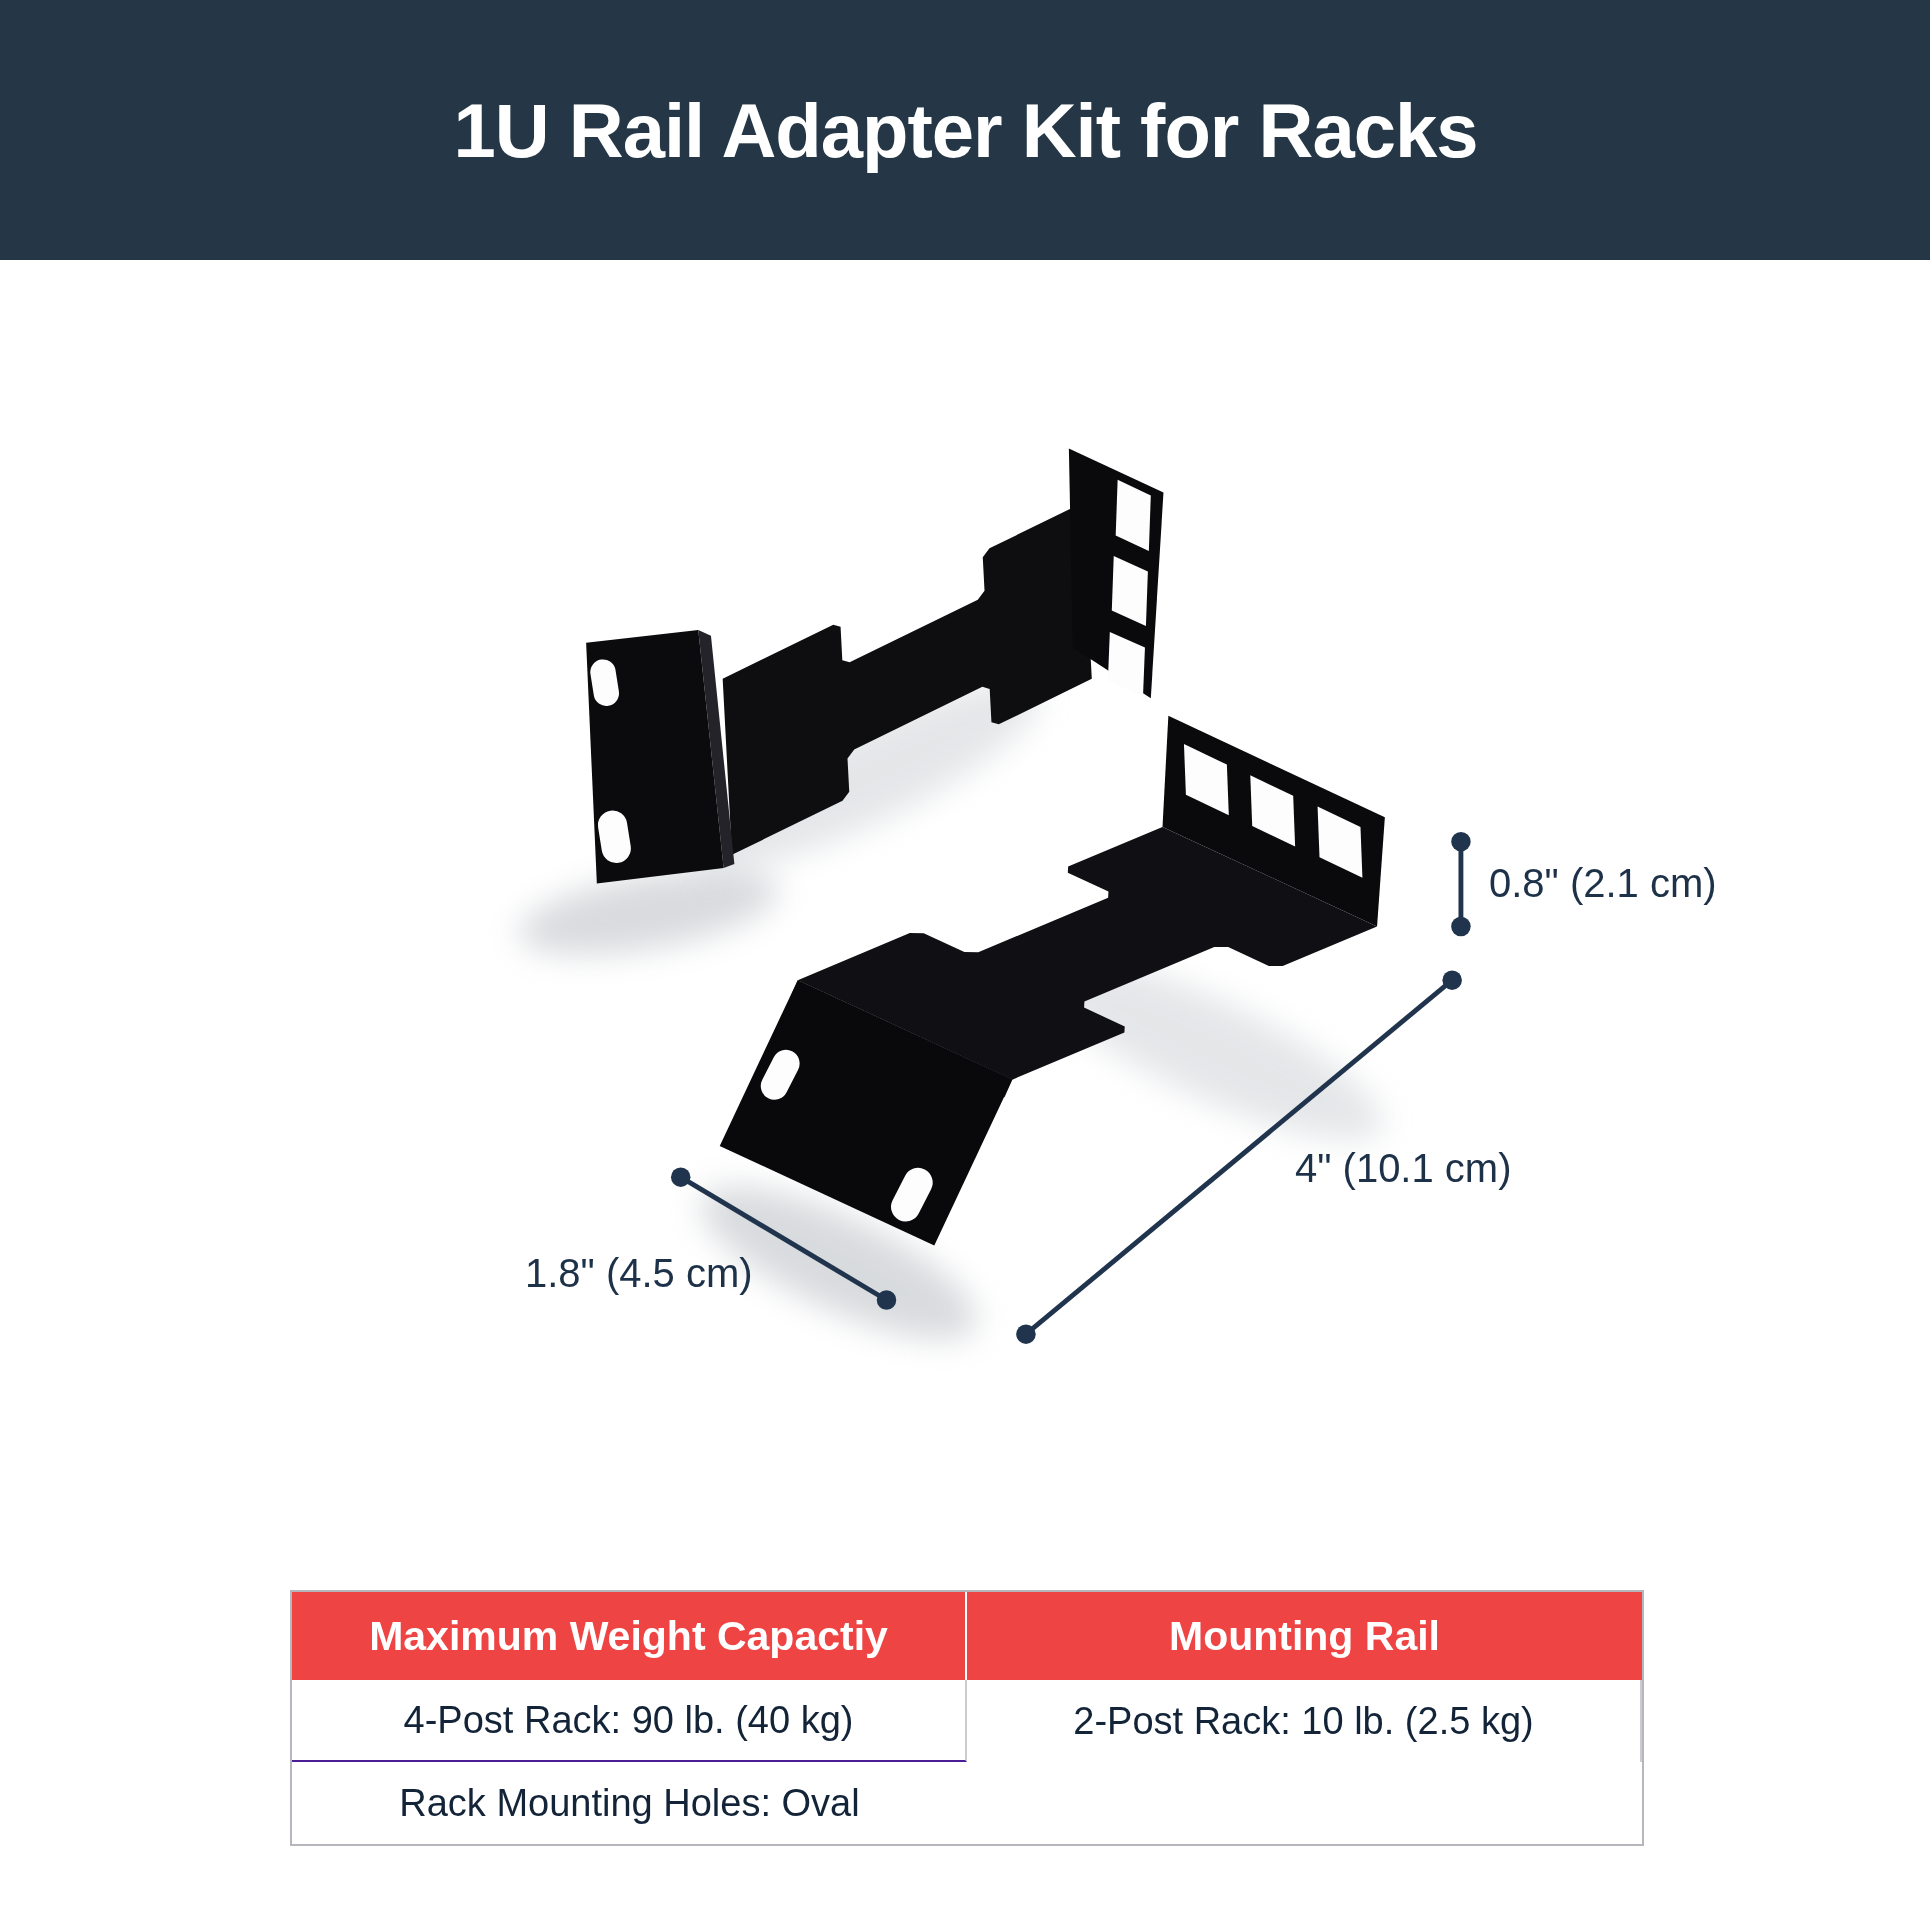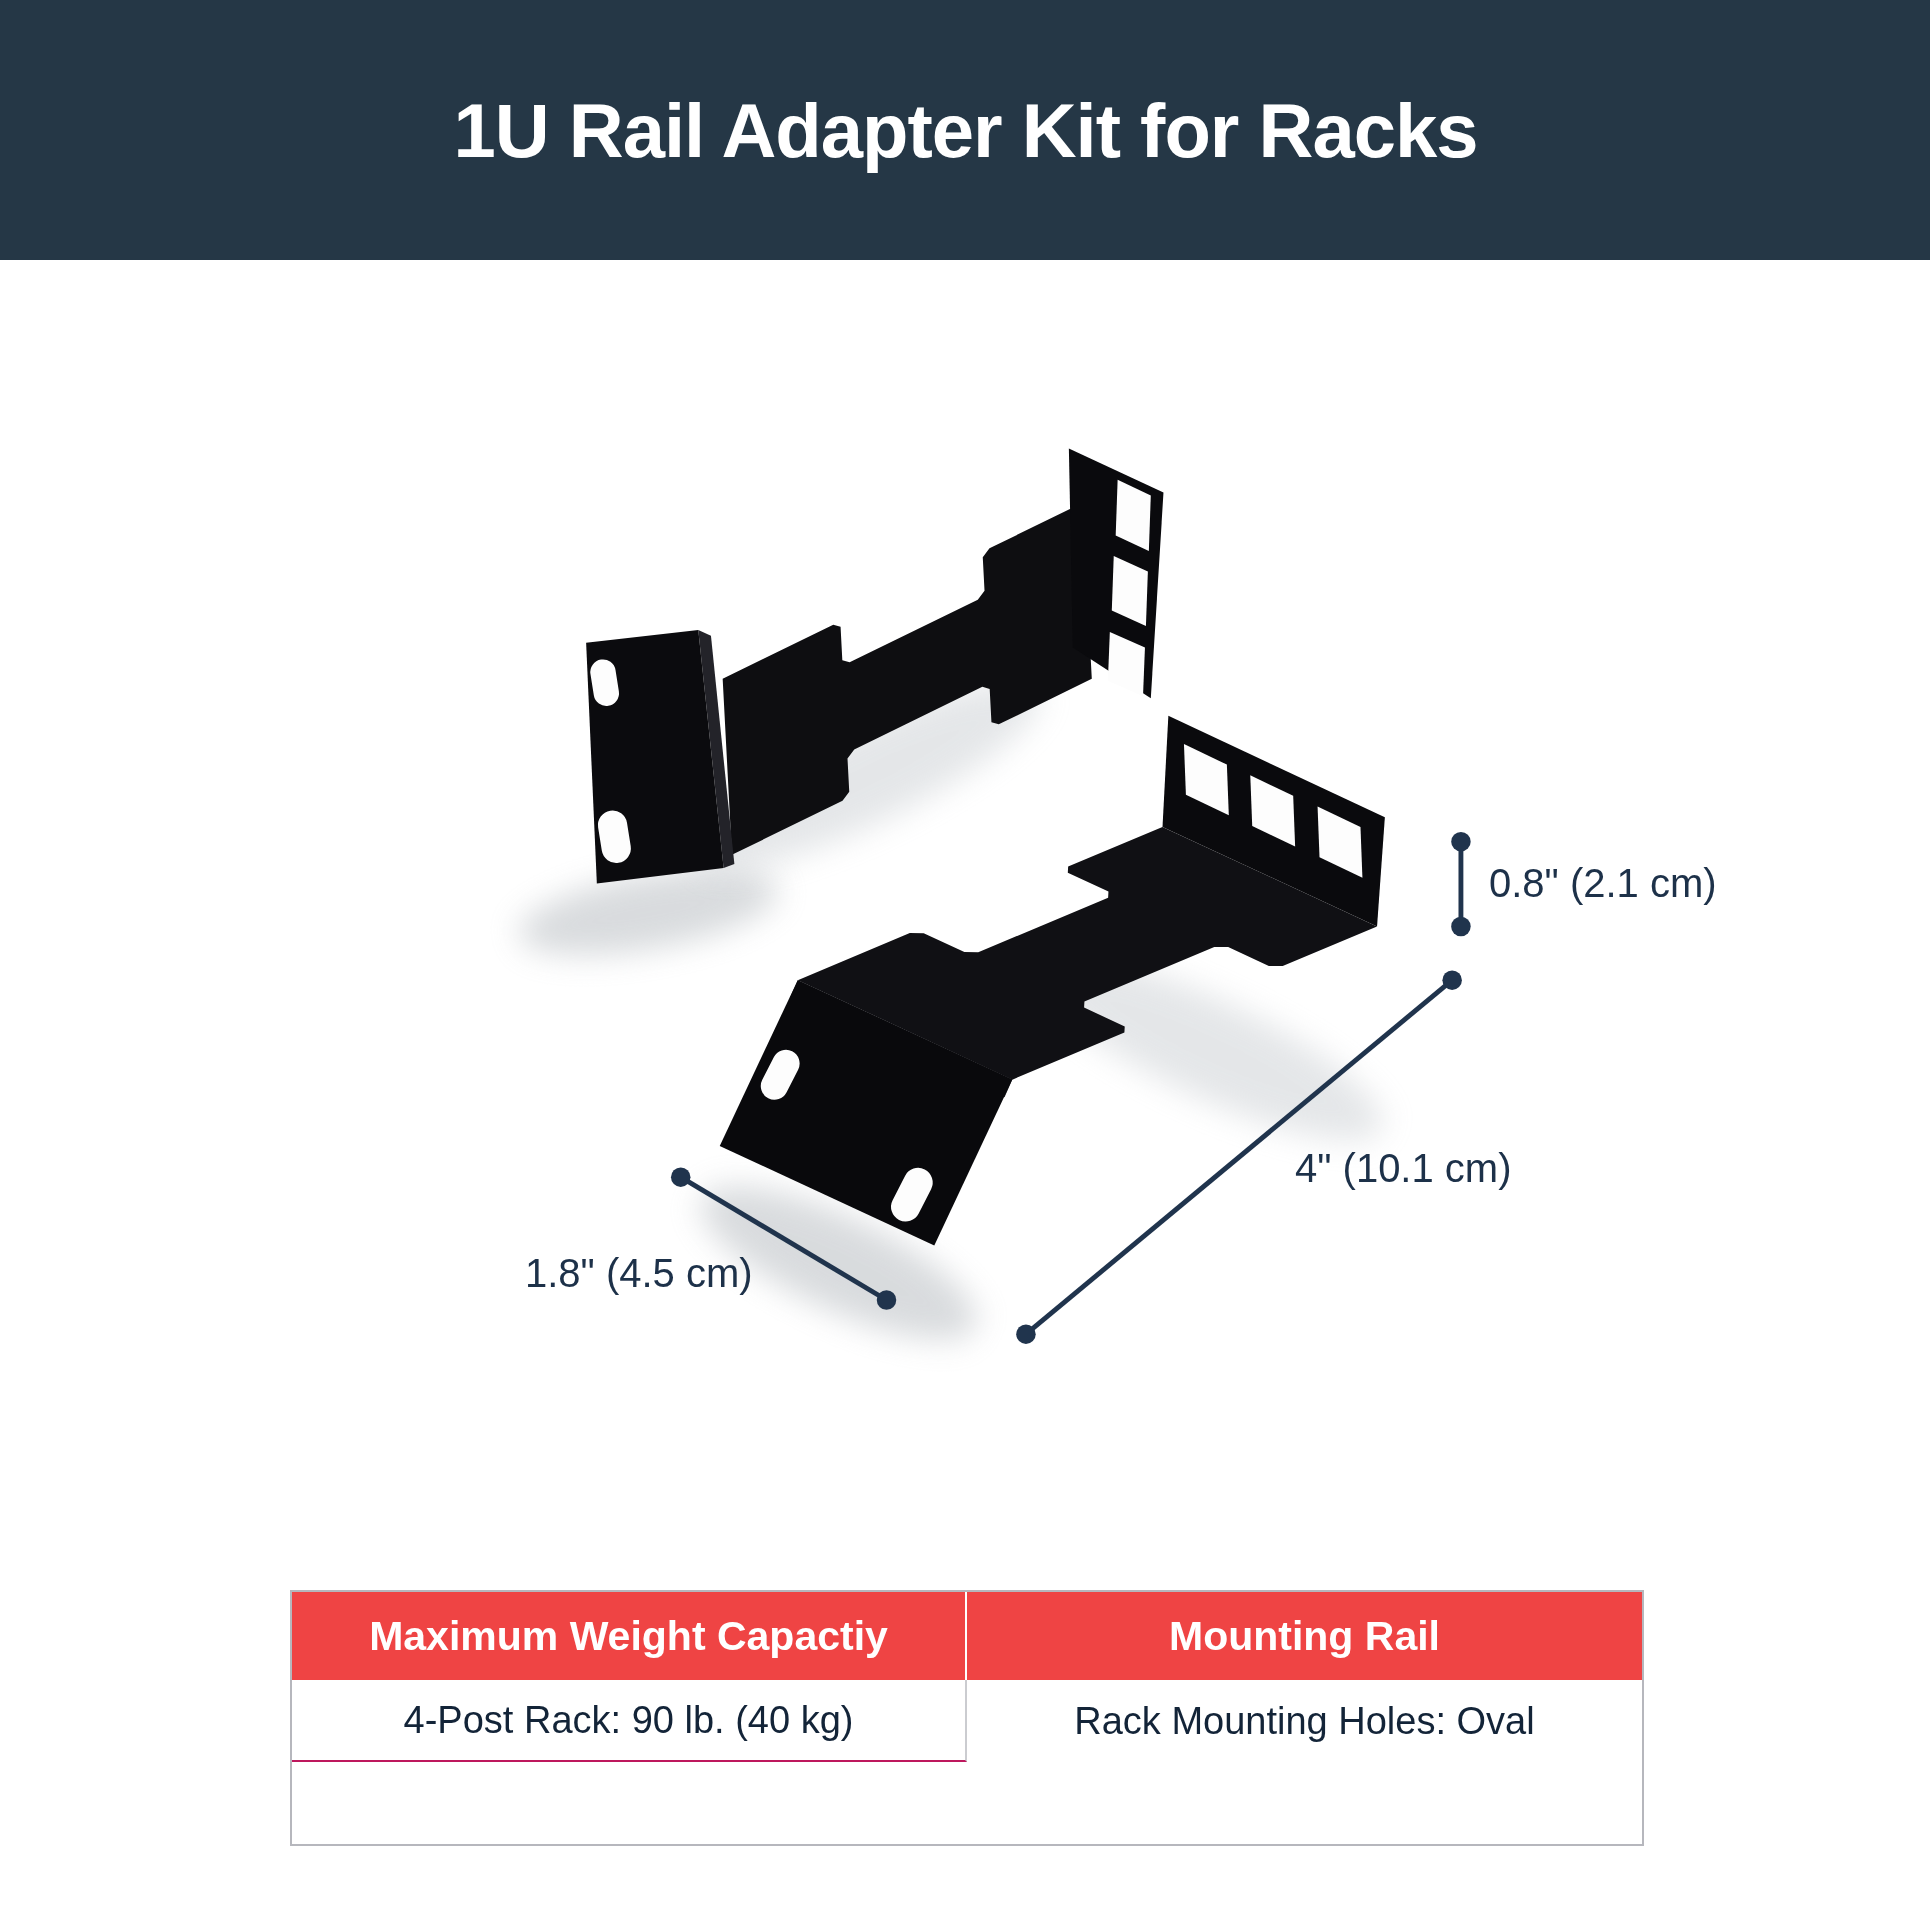--- a/index.html
+++ b/index.html
@@ -21,21 +21,21 @@
   .dim-width{left:525px;top:1252px;}
 
   
   .spec{position:absolute;left:290px;top:1590px;width:1350px;background:#ffffff;
     border:2px solid #b6b7bd;display:grid;grid-template-columns:1fr 1fr;
     grid-template-rows:88px 82px 82px;}
   .cell{display:flex;align-items:center;justify-content:center;}
   .th{background:#ef4444;color:#ffffff;font-weight:700;font-size:41px;}
   .th-left{border-right:2.9px solid #ffffff;}
   .td{color:#132438;font-size:38px;background:#ffffff;}
-  .td-r1c0{border-right:2px solid #cbccd0;border-bottom:2px solid #be185d;}
+  .td-r1c0{border-right:2px solid #cbccd0;border-bottom:2px solid #4c1d95;}
   .td-r2c0{border-right:2px solid #cbccd0;}
 </style>
 </head>
 <body>
 
 <div class="stage">
 
   <header class="titlebar">
     <h1>1U Rail Adapter Kit for Racks</h1>
   </header>
@@ -116,17 +116,18 @@
   <div class="dim dim-height">0.8" (2.1 cm)</div>
   <div class="dim dim-depth">4" (10.1 cm)</div>
   <div class="dim dim-width">1.8" (4.5 cm)</div>
 
   <div class="spec">
     <div class="cell th th-left">Maximum Weight Capactiy</div>
     <div class="cell th">Mounting Rail</div>
 
     <div class="cell td td-r1c0">4-Post Rack: 90 lb. (40 kg)</div>
 
+    <div class="cell td td-r2c0">2-Post Rack: 10 lb. (2.5 kg)</div>
     <div class="cell td">Rack Mounting Holes: Oval</div>
   </div>
 
 </div>
 
 
 </body></html>

